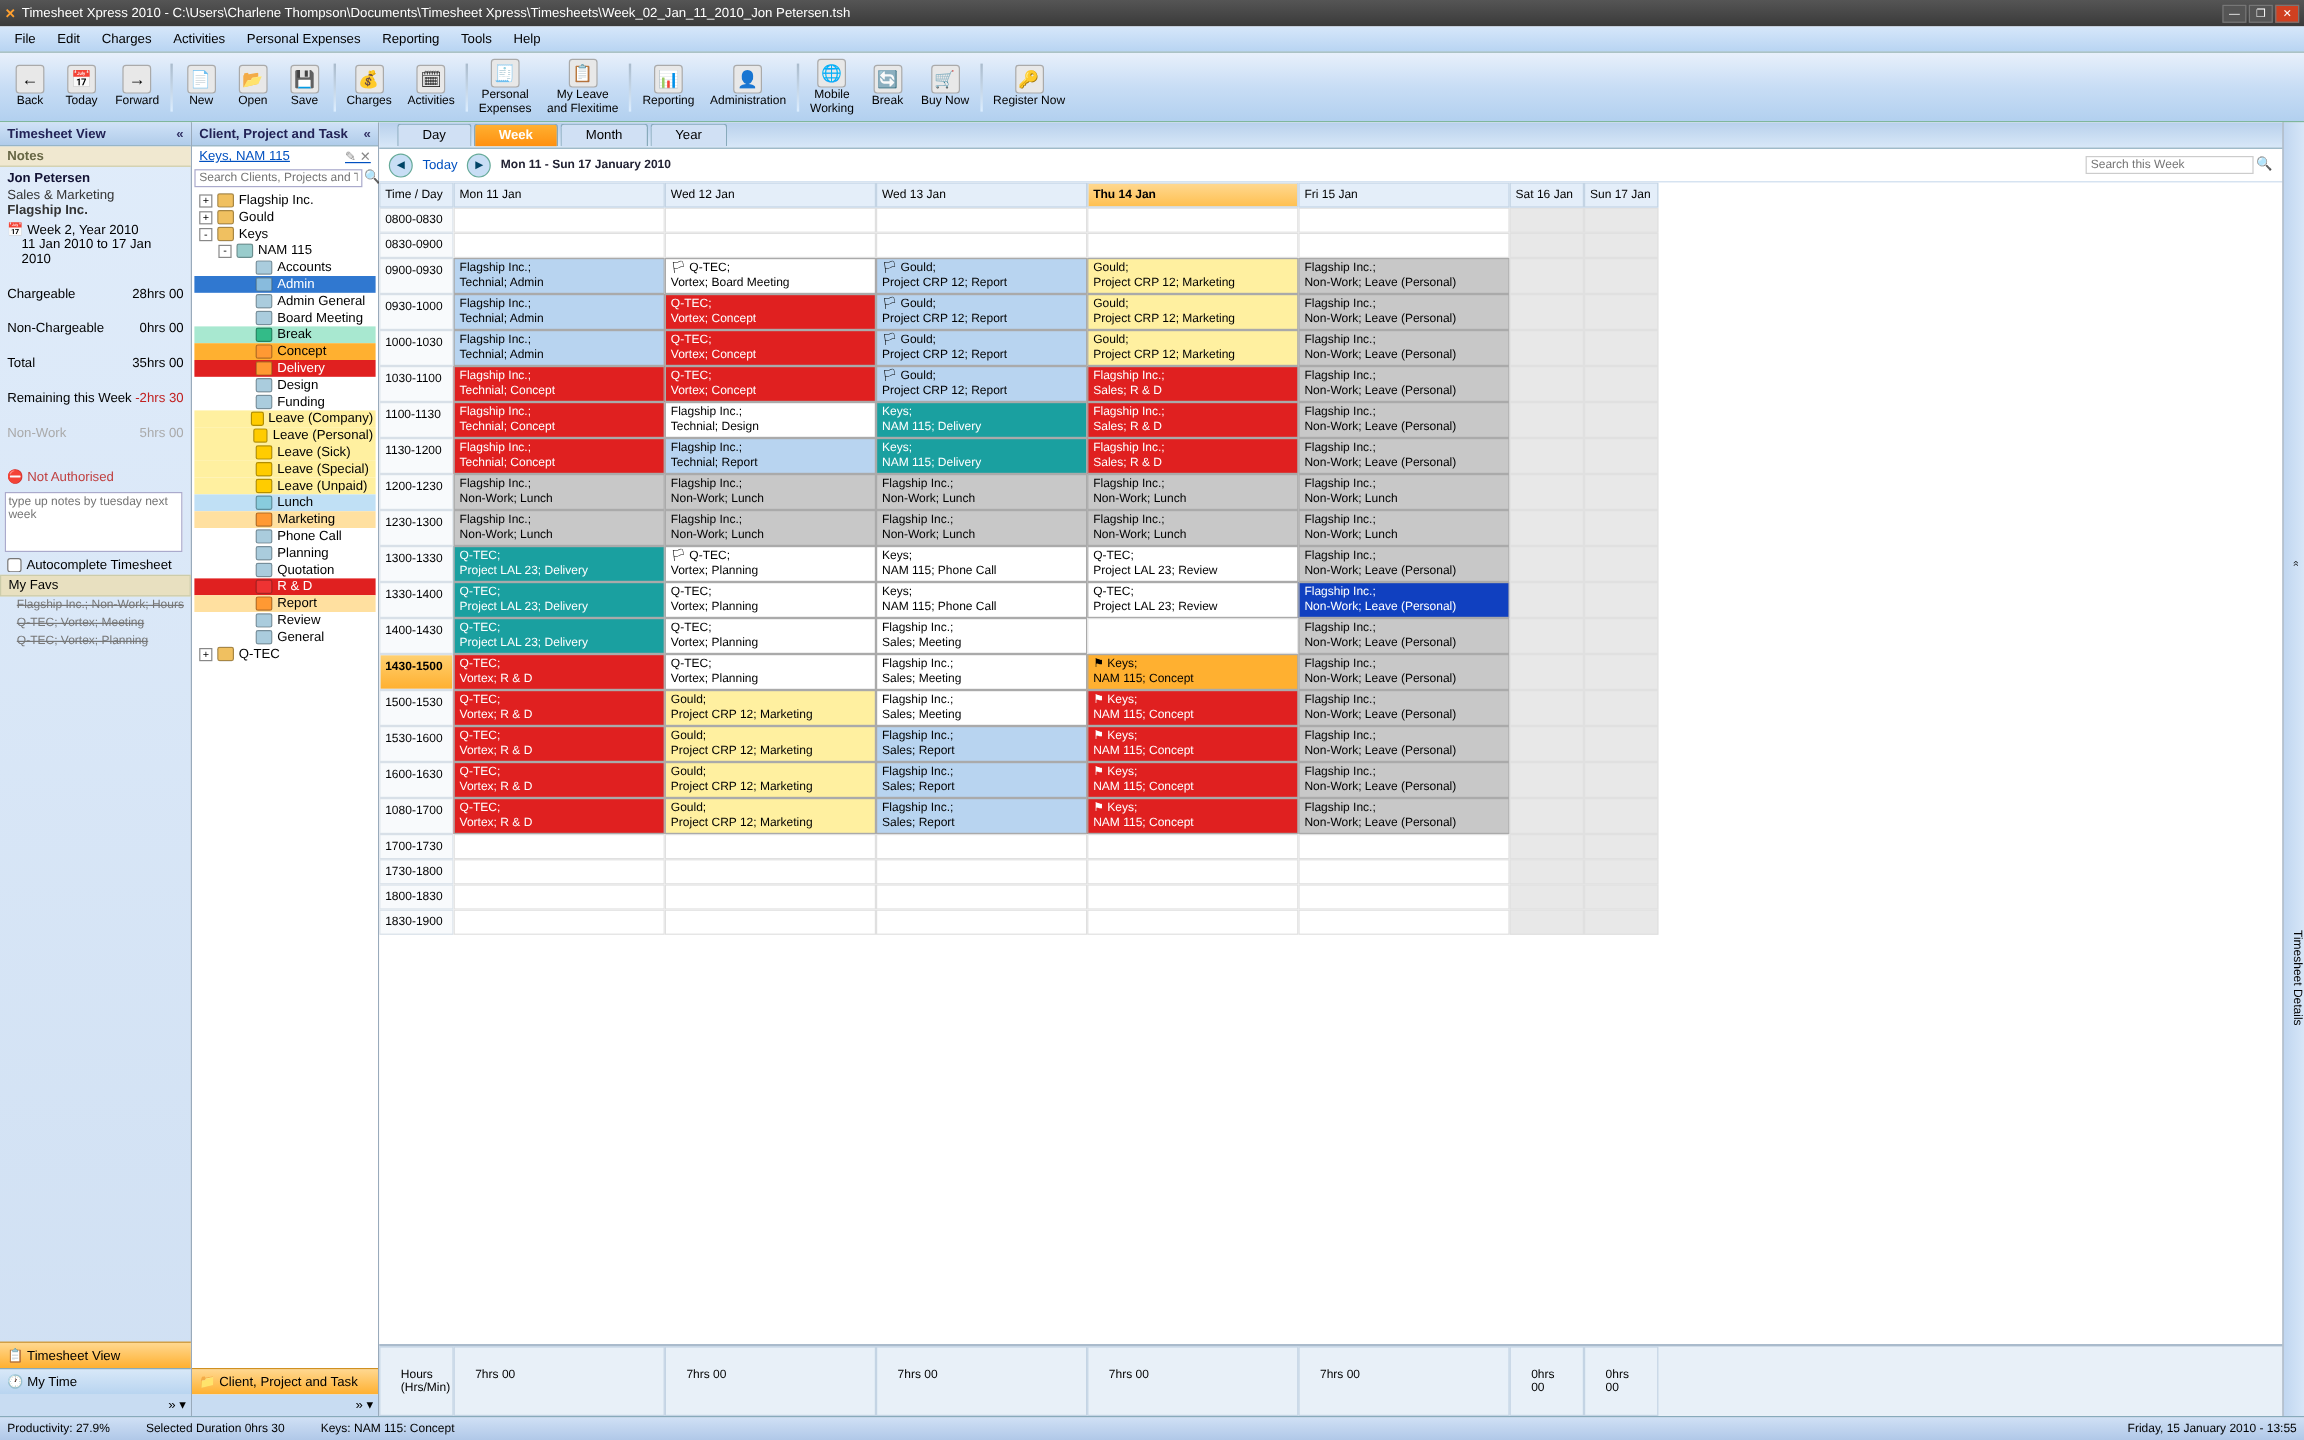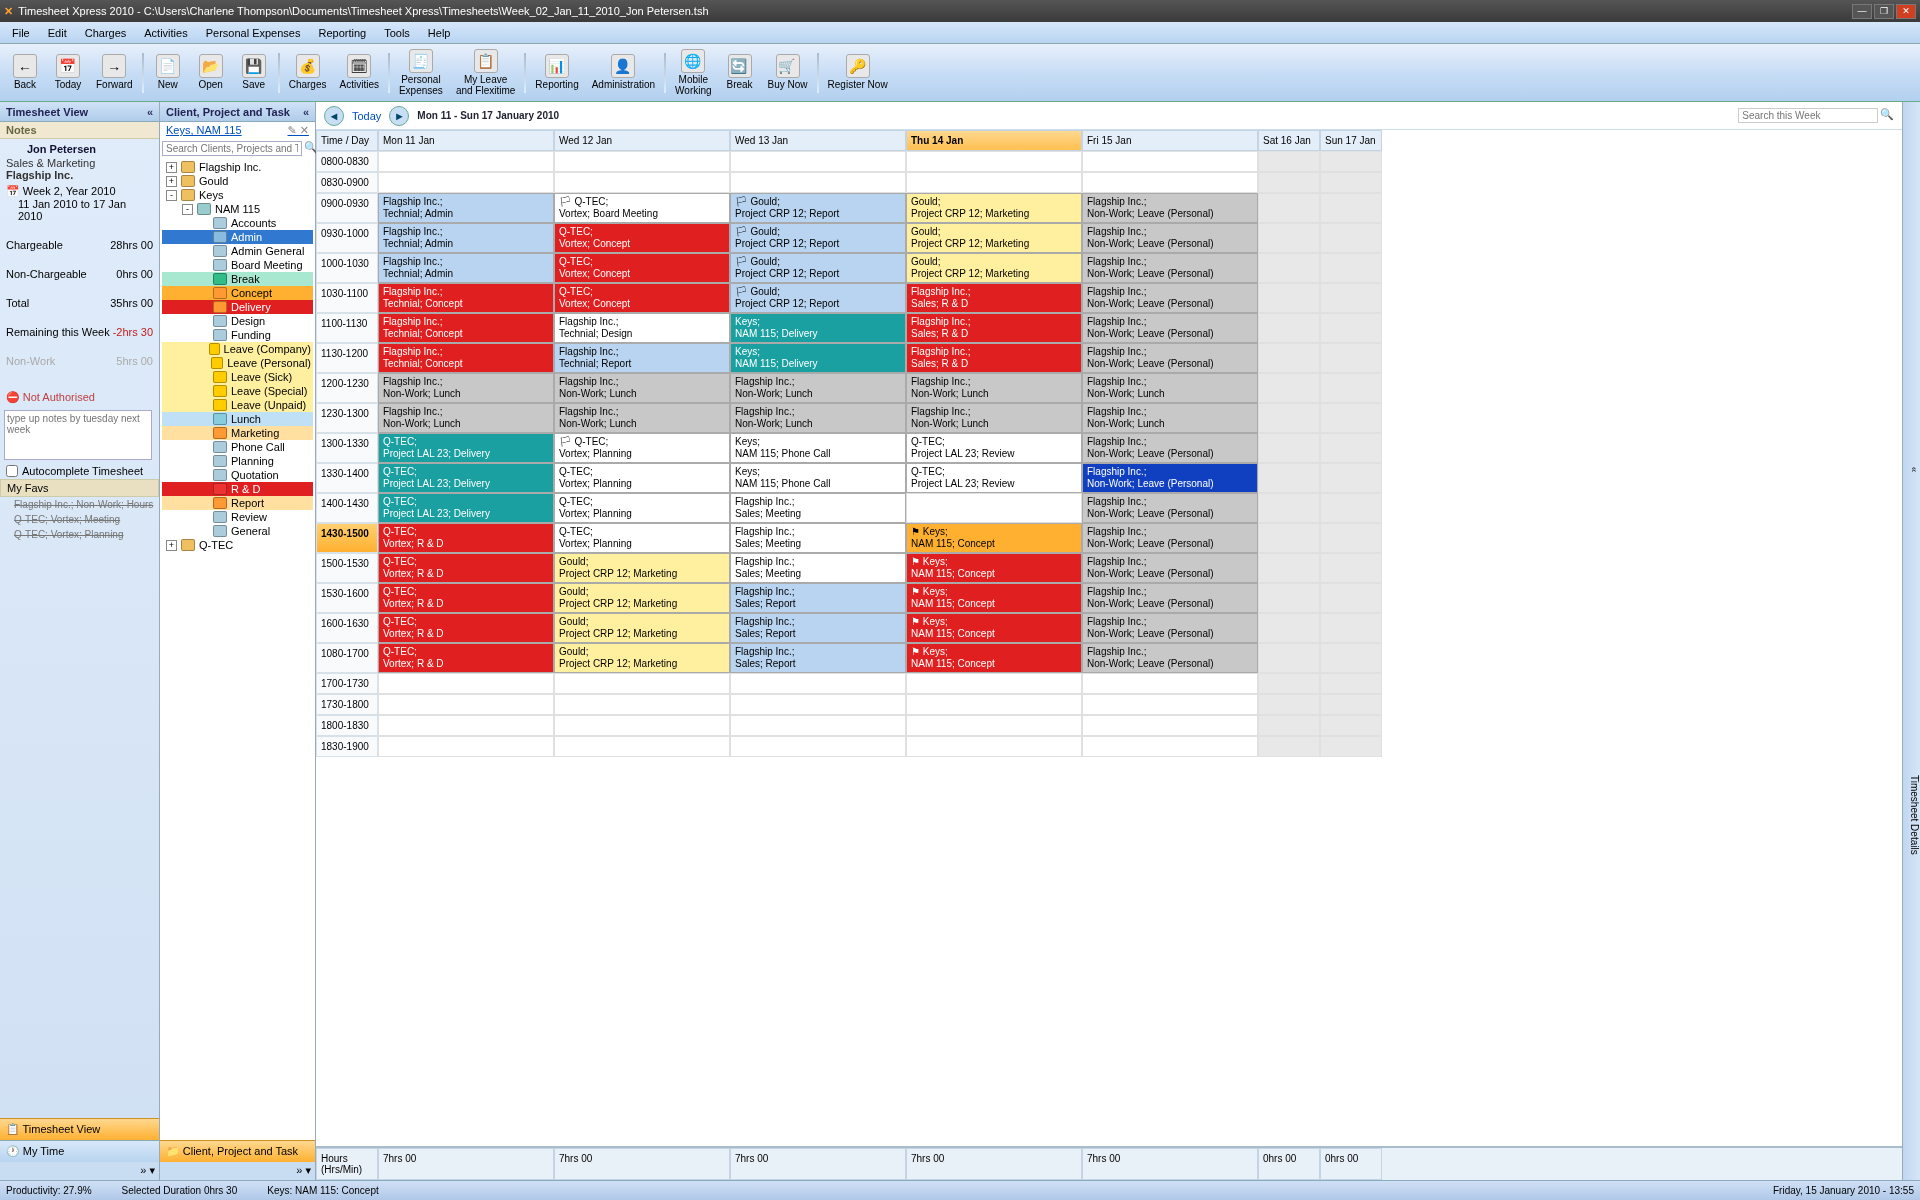--- a/index.html
+++ b/index.html
@@ -18,21 +18,21 @@
 .toolsep { width: 2px; height: 40px; background: linear-gradient(#abc, #def); margin: 0 2px; }
 .mainrow { display: flex; height: calc(100vh - 122px); }
 .leftpane { width: 160px; background: linear-gradient(#e0ecfa, #d0e0f3); border-right: 1px solid #9ab; display: flex; flex-direction: column; }
 .midpane { width: 156px; background: #fff; border-right: 1px solid #9ab; display: flex; flex-direction: column; }
 .mainpane { flex: 1; background: #fff; display: flex; flex-direction: column; }
 .rightstrip { width: 18px; background: linear-gradient(270deg, #d6e6f8, #c0d6f0); border-left: 1px solid #9ab; writing-mode: vertical-rl; text-align: center; padding-top: 40px; font-size: 10px; }
 .panehdr { background: linear-gradient(#d0e2f7, #b0ccea); height: 20px; display: flex; align-items: center; justify-content: space-between; padding: 0 6px; border-bottom: 1px solid #8ab; font-weight: bold; color: #225; }
 .panehdr .coll { cursor: pointer; color: #336; }
 .subhdr { background: #f0e8d0; padding: 2px 6px; font-weight: bold; color: #664; border-bottom: 1px solid #cca; }
 .leftcontent { padding: 4px 6px; font-size: 11px; }
-.leftcontent .name { font-weight: bold; color: #113; margin-bottom: 2px; margin-left: 21px; }
+.leftcontent .name { font-weight: bold; color: #113; margin-bottom: 2px; }
 .leftcontent .role { color: #333; }
 .leftcontent .row { display: flex; justify-content: space-between; margin: 17px 0; }
 .notauth { color: #c04040; padding: 3px 6px; cursor: pointer; }
 .noteinp { width: 148px; margin: 3px 4px; height: 50px; font-size: 10px; border: 1px solid #aac; padding: 2px; resize: none; }
 .autochk { padding: 2px 6px; display: flex; gap: 4px; align-items: center; }
 .myfavs { background: #e8e0c0; padding: 2px 6px; border: 1px solid #cca; }
 .favitem { padding: 2px 4px 2px 14px; text-decoration: line-through; color: #777; font-size: 10px; }
 .leftbtm { margin-top: auto; }
 .leftbtnbar { background: linear-gradient(#ffd890, #ffb030); padding: 4px 6px; border-top: 1px solid #d09020; cursor: pointer; }
 .leftbtnbar.blue { background: linear-gradient(#d8e8f8, #b8d4f0); border-top: 1px solid #8ab; }
@@ -57,21 +57,21 @@
 .searchweek input { border: 1px solid #ccc; padding: 1px 3px; width: 140px; font-size: 10px; color: #bbb; }
 .gridwrap { flex: 1; overflow: auto; }
 .sgrid { display: grid; grid-template-columns: 62px 176px 176px 176px 176px 176px 62px 62px; font-size: 10px; }
 .ghdr { background: #e4eef9; border: 1px solid #c4d4e4; padding: 4px; position: sticky; top: 0; white-space: nowrap; font-weight: normal; }
 .ghdr.thu { background: linear-gradient(#ffd890, #ffc050); font-weight: bold; }
 .tcell { border: 1px solid #d8e0e8; padding: 4px; background: #f8fafc; white-space: nowrap; }
 .tcell.sel { background: linear-gradient(#ffd070, #ffb030); font-weight: bold; }
 .ecell { border: 1px solid #aaa; padding: 2px 4px; line-height: 1.2; white-space: nowrap; overflow: hidden; }
 .empty { background: #fff; border: 1px solid #e0e0e0; }
 .footrow { display: grid; grid-template-columns: 62px 176px 176px 176px 176px 176px 62px 62px; background: #e8f0f8; border-top: 2px solid #abc; font-size: 10px; }
-.footrow div { padding: 4px; border: 1px solid #c4d4e4; }
+.footrow div { padding: 17px; border: 1px solid #c4d4e4; }
 .statusbar { height: 20px; background: linear-gradient(#d0e0f5, #b0c8e8); display: flex; align-items: center; padding: 0 6px; font-size: 10px; gap: 30px; border-top: 1px solid #8ab; }
 .statusbar .right { margin-left: auto; }
 .red { color: #c02020; }
 .chk { width: 12px; height: 12px; }
 </style>
 </head>
 <body>
 
 <div class="titlebar">
   <div class="left">
@@ -381,20 +381,26 @@
           <span class="texp">+</span>
           <span class="ticon2" style="background:#f0c060;border:1px solid rgba(0,0,0,.3)"></span>
           <span>Q-TEC</span>
         </div>
       </div>
     <div class="leftbtnbar">📁 <span>Client, Project and Task</span></div>
     <div style="background:#c8dcf2;height:18px;text-align:right;padding:2px 4px">» ▾</div>
   </div>
 
   <div class="mainpane">
+    <div class="tabrow" id="tabs">
+        <div class="tab">Day</div>
+        <div class="tab active">Week</div>
+        <div class="tab">Month</div>
+        <div class="tab">Year</div>
+      </div>
     <div class="navrow">
       <span class="navbtn">◄</span>
       <span class="todaylbl">Today</span>
       <span class="navbtn">►</span>
       <span class="rangettl">Mon 11 - Sun 17 January 2010</span>
       <div class="searchweek">
         <input placeholder="Search this Week" style="">
         <span>🔍</span>
       </div>
     </div>

